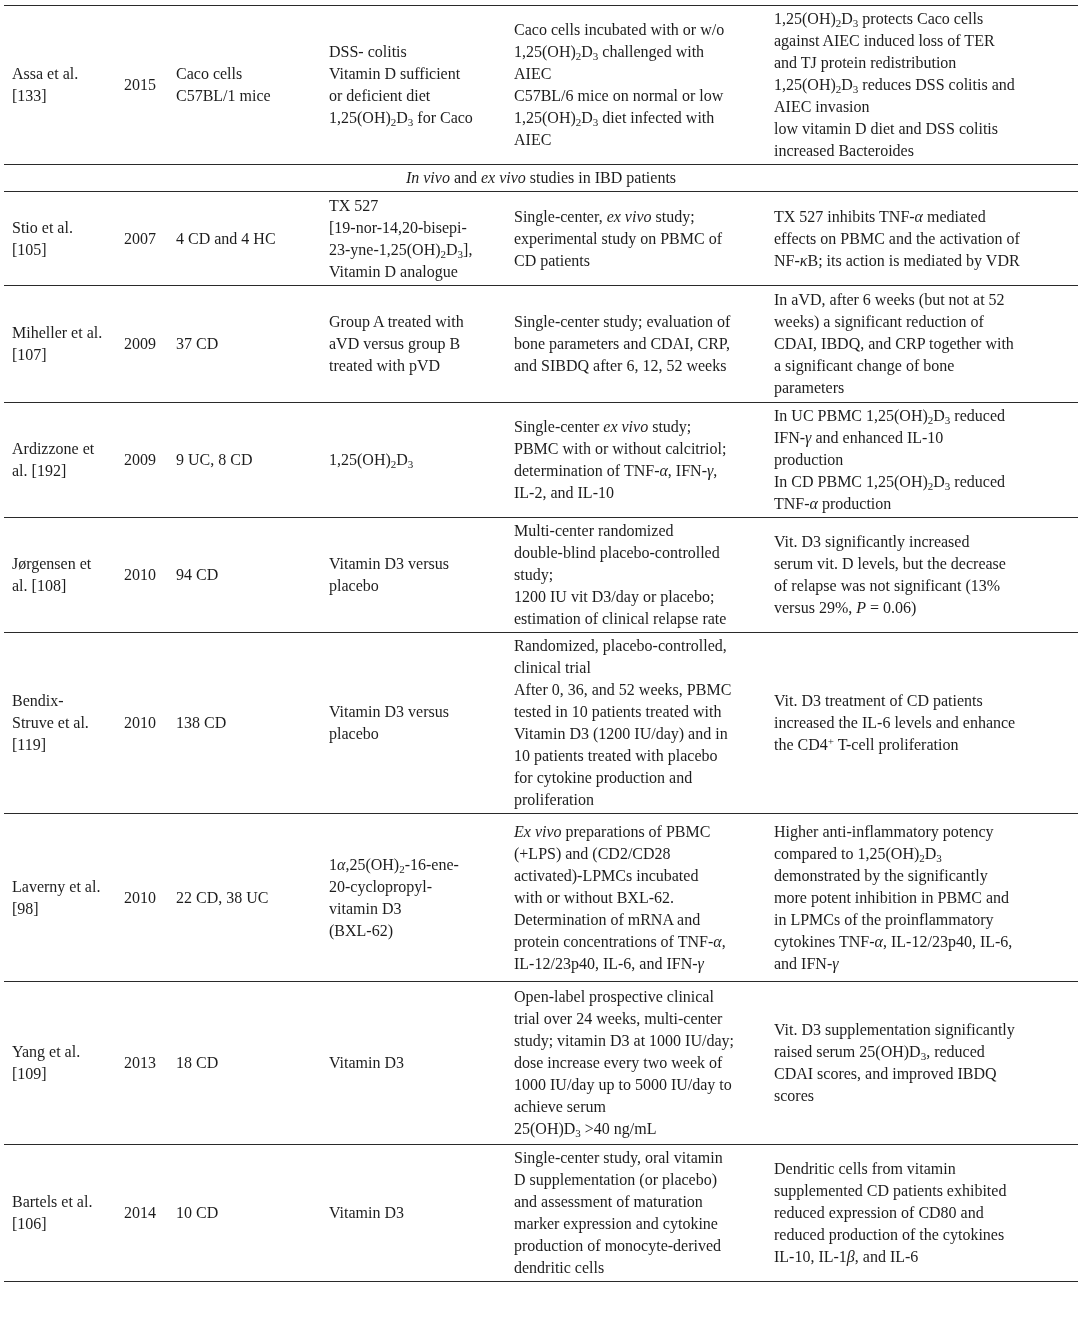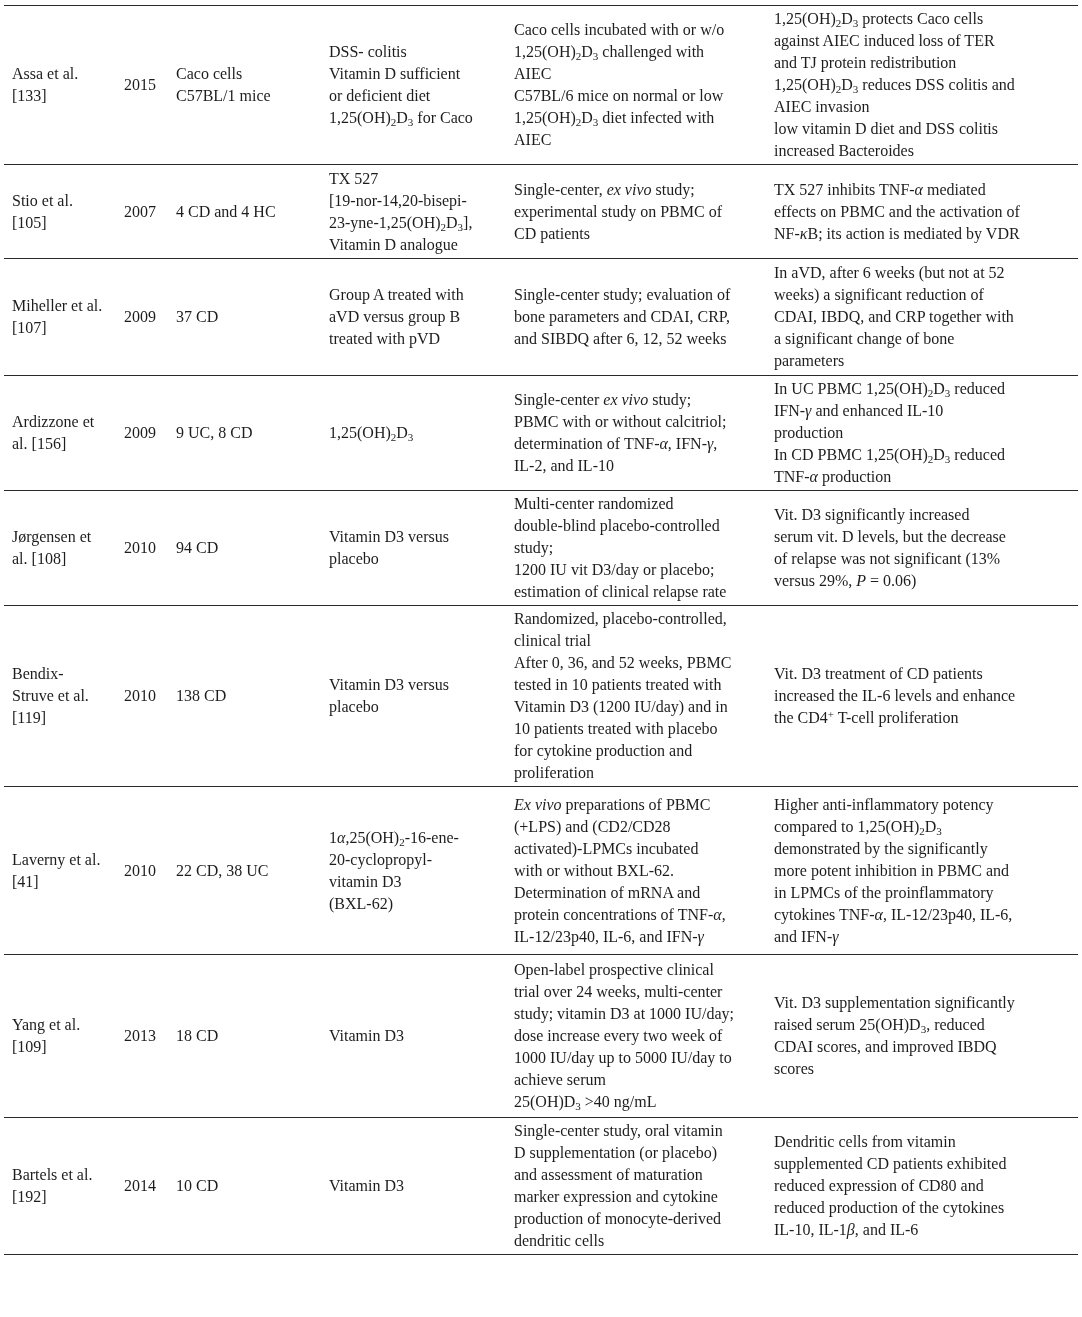--- a/index.html
+++ b/index.html
@@ -68,20 +68,23 @@
 1,25(OH)<sub>2</sub>D<sub>3</sub> diet infected with
 AIEC</td>
         <td>1,25(OH)<sub>2</sub>D<sub>3</sub> protects Caco cells
 against AIEC induced loss of TER
 and TJ protein redistribution
 1,25(OH)<sub>2</sub>D<sub>3</sub> reduces DSS colitis and
 AIEC invasion
 low vitamin D diet and DSS colitis
 increased Bacteroides</td>
       </tr>
+      <tr class="section-row">
+        <td colspan="6"><i>In vivo</i> and <i>ex vivo</i> studies in IBD patients</td>
+      </tr>
       <tr class="r1">
         <td>Stio et al.
 [105]</td>
         <td>2007</td>
         <td>4 CD and 4 HC</td>
         <td>TX 527
 [19-nor-14,20-bisepi-
 23-yne-1,25(OH)<sub>2</sub>D<sub>3</sub>],
 Vitamin D analogue</td>
         <td>Single-center, <i>ex vivo</i> study;
@@ -103,21 +106,21 @@
 bone parameters and CDAI, CRP,
 and SIBDQ after 6, 12, 52 weeks</td>
         <td>In aVD, after 6 weeks (but not at 52
 weeks) a significant reduction of
 CDAI, IBDQ, and CRP together with
 a significant change of bone
 parameters</td>
       </tr>
       <tr class="r3">
         <td>Ardizzone et
-al. [156]</td>
+al. [192]</td>
         <td>2009</td>
         <td>9 UC, 8 CD</td>
         <td>1,25(OH)<sub>2</sub>D<sub>3</sub></td>
         <td>Single-center <i>ex vivo</i> study;
 PBMC with or without calcitriol;
 determination of TNF-<i>α</i>, IFN-<i>γ</i>,
 IL-2, and IL-10</td>
         <td>In UC PBMC 1,25(OH)<sub>2</sub>D<sub>3</sub> reduced
 IFN-<i>γ</i> and enhanced IL-10
 production
@@ -156,21 +159,21 @@
 Vitamin D3 (1200 IU/day) and in
 10 patients treated with placebo
 for cytokine production and
 proliferation</td>
         <td>Vit. D3 treatment of CD patients
 increased the IL-6 levels and enhance
 the CD4<sup>+</sup> T-cell proliferation</td>
       </tr>
       <tr class="r6">
         <td>Laverny et al.
-[41]</td>
+[98]</td>
         <td>2010</td>
         <td>22 CD, 38 UC</td>
         <td>1<i>α</i>,25(OH)<sub>2</sub>-16-ene-
 20-cyclopropyl-
 vitamin D3
 (BXL-62)</td>
         <td><i>Ex vivo</i> preparations of PBMC
 (+LPS) and (CD2/CD28
 activated)-LPMCs incubated
 with or without BXL-62.
@@ -198,21 +201,21 @@
 1000 IU/day up to 5000 IU/day to
 achieve serum
 25(OH)D<sub>3</sub> &gt;40 ng/mL</td>
         <td>Vit. D3 supplementation significantly
 raised serum 25(OH)D<sub>3</sub>, reduced
 CDAI scores, and improved IBDQ
 scores</td>
       </tr>
       <tr class="r8">
         <td>Bartels et al.
-[192]</td>
+[106]</td>
         <td>2014</td>
         <td>10 CD</td>
         <td>Vitamin D3</td>
         <td>Single-center study, oral vitamin
 D supplementation (or placebo)
 and assessment of maturation
 marker expression and cytokine
 production of monocyte-derived
 dendritic cells</td>
         <td>Dendritic cells from vitamin

